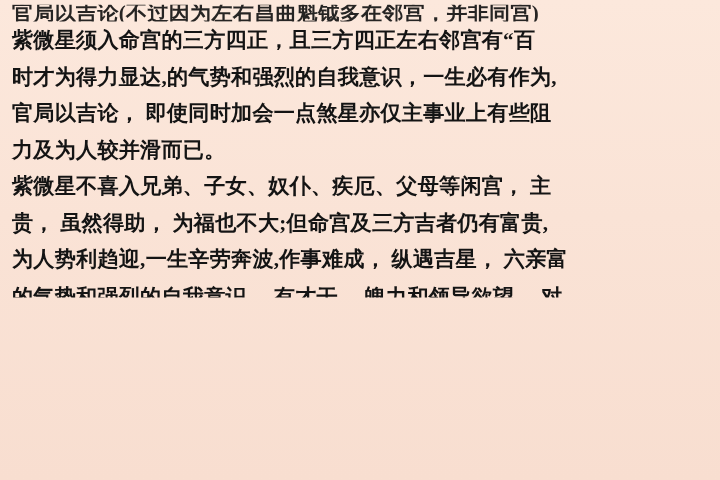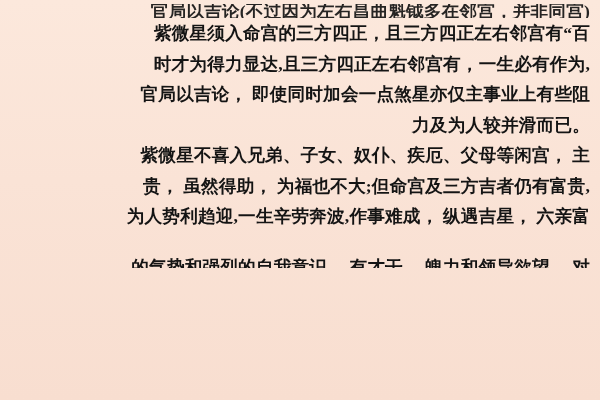--- a/index.html
+++ b/index.html
@@ -19,21 +19,21 @@
     height: 400px;
     box-sizing: border-box;
     padding: 4px 10px 0 10px;
     background: linear-gradient(180deg, #fce8dc 0%, #fae3d6 45%, #f8ded0 100%);
   }
   .doc-body {
     color: #141414;
     font-size: 17.6px;
     line-height: 30.5px;
     letter-spacing: 0.2px;
-    text-align: right;
+    text-align: left;
   }
   .para {
     margin: 0;
     padding: 0;
   }
   .line {
     white-space: pre;
     font-weight: 600;
   }
   
@@ -42,37 +42,36 @@
     line-height: 14px;
     overflow: hidden;
     display: block;
     opacity: 0.92;
   }
   .line.last-clipped {
     height: 16px;
     line-height: 30.5px;
     overflow: hidden;
     display: block;
-    margin-top: 20px;
   }
 </style>
 </head>
 <body>
 
 <div class="page">
   <div class="doc-body">
 
     <div class="para">
       <div class="line clipped">官局以吉论(不过因为左右昌曲魁钺多在邻宫，并非同宫)</div>
     </div>
 
 
     <div class="para">
       <div class="line">紫微星须入命宫的三方四正，且三方四正左右邻宫有“百</div>
-      <div class="line">时才为得力显达,且三方四正左右邻宫有，一生必有作为,</div>
+      <div class="line">时才为得力显达,的气势和强烈的自我意识，一生必有作为,</div>
       <div class="line">官局以吉论， 即使同时加会一点煞星亦仅主事业上有些阻</div>
       <div class="line">力及为人较并滑而已。</div>
     </div>
 
     <div class="para">
       <div class="line">紫微星不喜入兄弟、子女、奴仆、疾厄、父母等闲宫， 主</div>
       <div class="line">贵， 虽然得助， 为福也不大;但命宫及三方吉者仍有富贵,</div>
       <div class="line">为人势利趋迎,一生辛劳奔波,作事难成， 纵遇吉星， 六亲富</div>
     </div>
 

